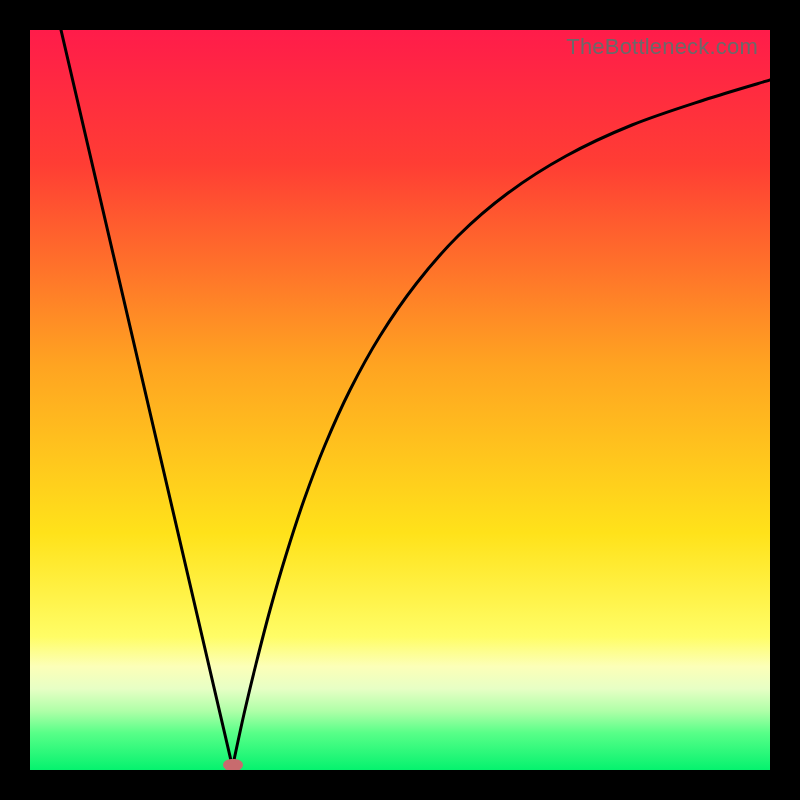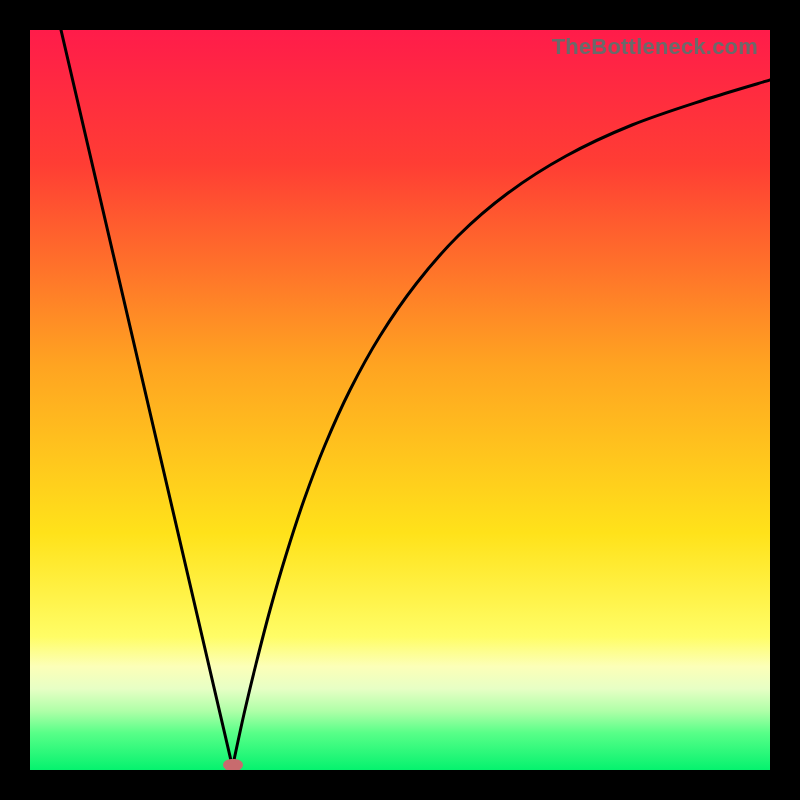--- a/index.html
+++ b/index.html
@@ -24,21 +24,21 @@
     width: 740px;
     height: 740px;
     overflow: hidden;
   }
   .watermark {
     position: absolute;
     top: 4px;
     right: 12px;
     color: #6a6a6a;
     font-size: 22px;
-    font-weight: 700;
+    font-weight: 400;
     letter-spacing: 0.2px;
     user-select: none;
   }
   .curve {
     position: absolute;
     left: 0; top: 0;
     width: 740px; height: 740px;
     pointer-events: none;
   }
   .marker {

